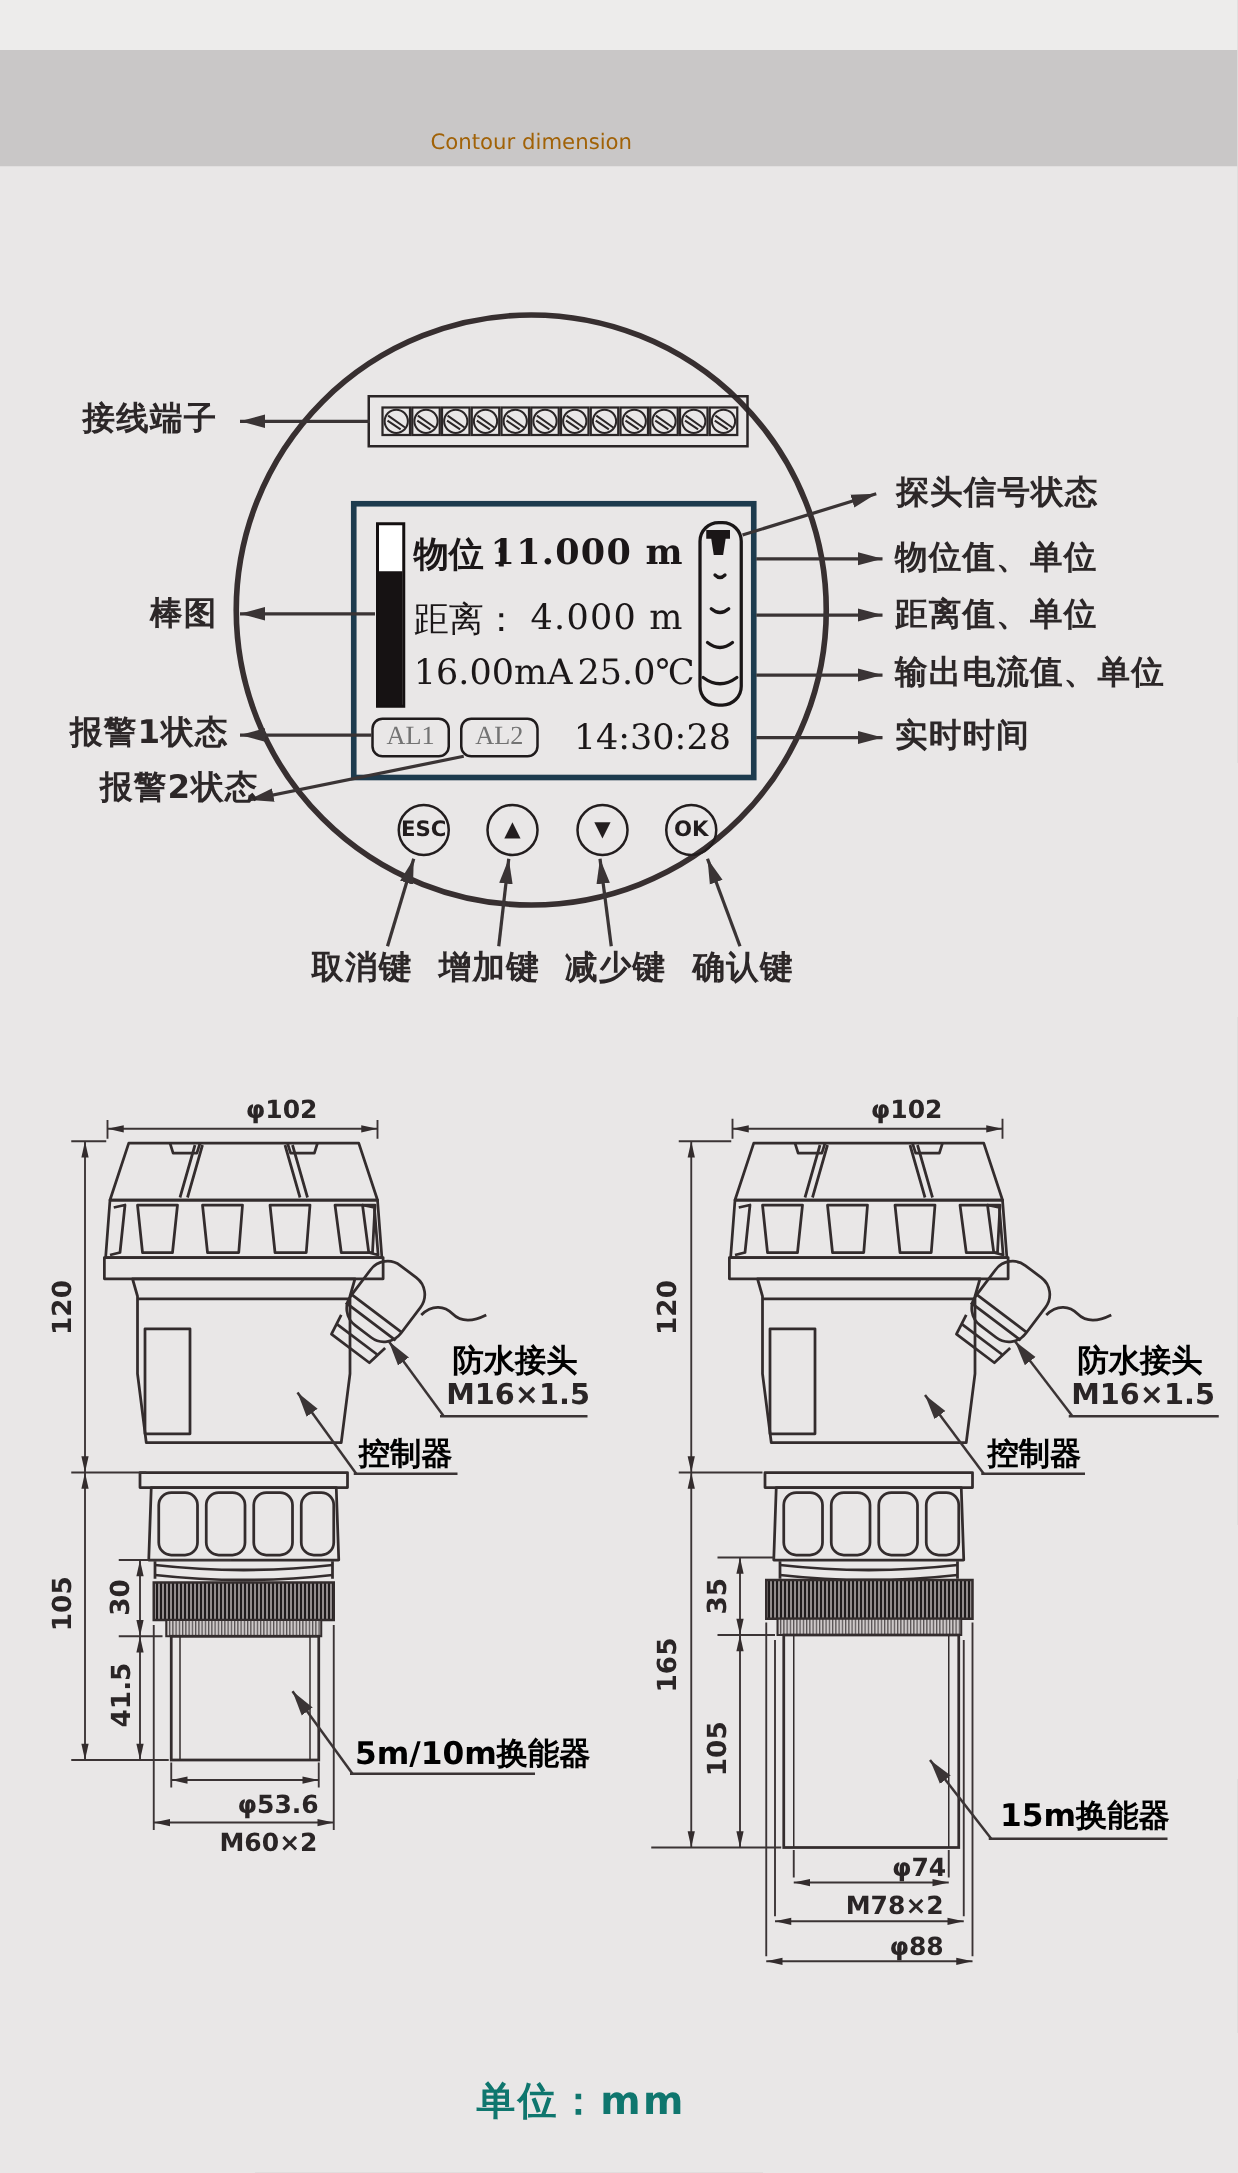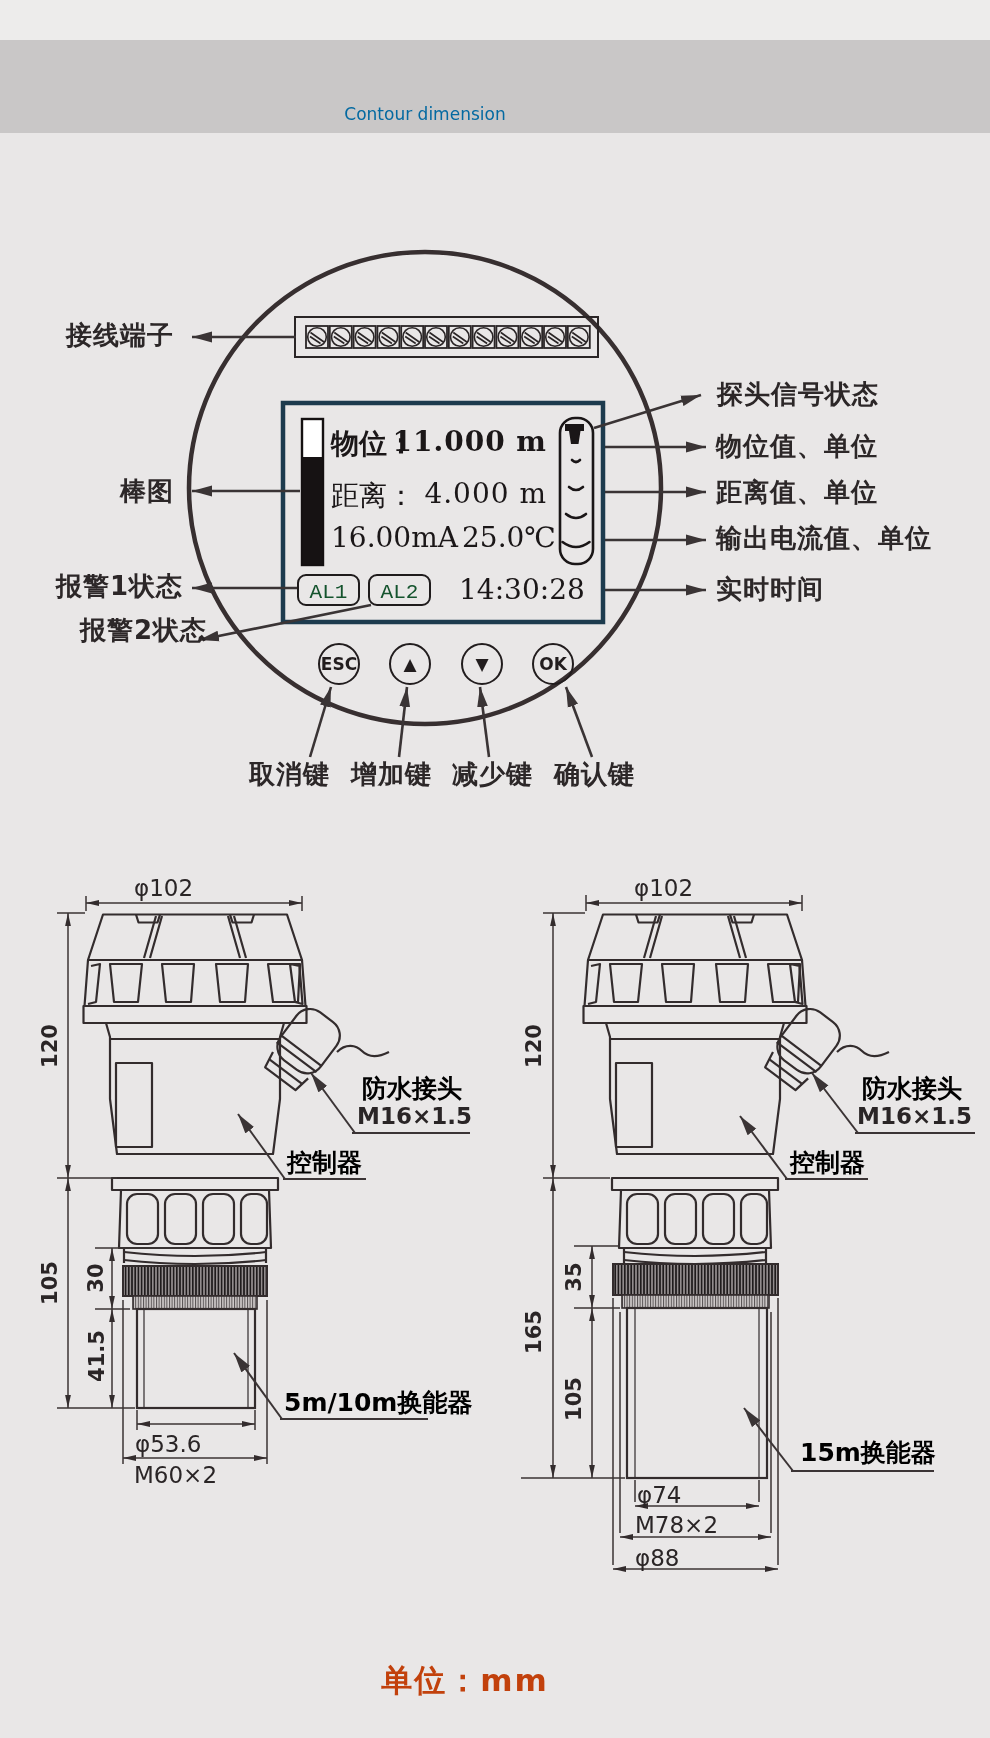--- a/index.html
+++ b/index.html
@@ -3,44 +3,44 @@
 <meta charset="utf-8">
 <style>
   html,body{margin:0;padding:0;background:#d8d6d6;}
   .stage{position:relative;width:990px;height:1738px;background:#e9e7e7;overflow:hidden;
          font-family:"DejaVu Sans","Liberation Sans",sans-serif;color:#272223;}
   .abs{position:absolute;}
   .topstrip{left:0;top:0;width:990px;height:40px;background:#edeceb;}
   .titleband{left:0;top:40px;width:990px;height:93px;background:#c9c7c7;}
   .title{left:0;top:50px;width:850px;text-align:center;font-size:43px;font-weight:bold;
          letter-spacing:3px;color:#161213;}
-  .subtitle{left:0;top:104px;width:850px;text-align:center;font-size:17px;color:#0369a1;}
+  .subtitle{left:0;top:104px;width:850px;text-align:center;font-size:17px;color:#a16207;}
   svg.art{position:absolute;left:0;top:0;z-index:1;}
   .lbl{position:absolute;z-index:2;font-size:26px;font-weight:600;color:#2c2728;
        letter-spacing:1px;white-space:nowrap;line-height:1.1;}
   .lcdtxt{position:absolute;z-index:2;font-family:"DejaVu Serif","Liberation Serif",serif;
           font-size:28px;color:#1b1718;white-space:nowrap;}
   .lcdval{width:172px;text-align:right;letter-spacing:1px;}
   .albox{position:absolute;z-index:2;width:59px;height:28px;border:2.5px solid #1f1b1c;
-         border-radius:9px;display:flex;align-items:flex-end;justify-content:center;
-         font-family:Liberation Mono, monospace;font-size:21px;color:#14532d;}
+         border-radius:9px;display:flex;align-items:flex-start;justify-content:center;
+         font-family:Liberation Serif, serif;font-size:21px;color:#737373;}
   .btn{position:absolute;z-index:2;width:38px;height:38px;border:2.6px solid #221d1e;
        border-radius:50%;display:flex;align-items:center;justify-content:center;
        color:#221d1e;background:transparent;}
   .btn-esc,.btn-ok{font-size:17px;font-weight:bold;letter-spacing:0;}
   .btn-tri{font-size:17px;}
-  .dimh{position:absolute;z-index:2;width:120px;text-align:left;font-size:23px;
-        font-weight:400;color:#2a2526;white-space:nowrap;}
+  .dimh{position:absolute;z-index:2;width:120px;text-align:right;font-size:20px;
+        font-weight:700;color:#2a2526;white-space:nowrap;}
   .dimv{position:absolute;z-index:2;width:70px;height:22px;line-height:22px;text-align:center;
         font-size:21px;font-weight:600;color:#2a2526;transform:rotate(-90deg);white-space:nowrap;}
   .dlabel{position:absolute;z-index:2;font-size:25px;font-weight:600;color:#000000;
           white-space:nowrap;line-height:1.05;}
   .dlabel2{position:absolute;z-index:2;font-size:23px;font-weight:600;color:#2a2526;white-space:nowrap;}
   .footer{left:315px;top:1660px;width:300px;text-align:center;font-size:31px;font-weight:600;
-          color:#c2410c;letter-spacing:2px;}
+          color:#0f766e;letter-spacing:2px;}
 </style>
 </head>
 <body>
 
 <div class="stage">
 
   <div class="abs topstrip"></div>
   <div class="abs titleband"></div>
   <div class="abs subtitle">Contour dimension</div>
 

